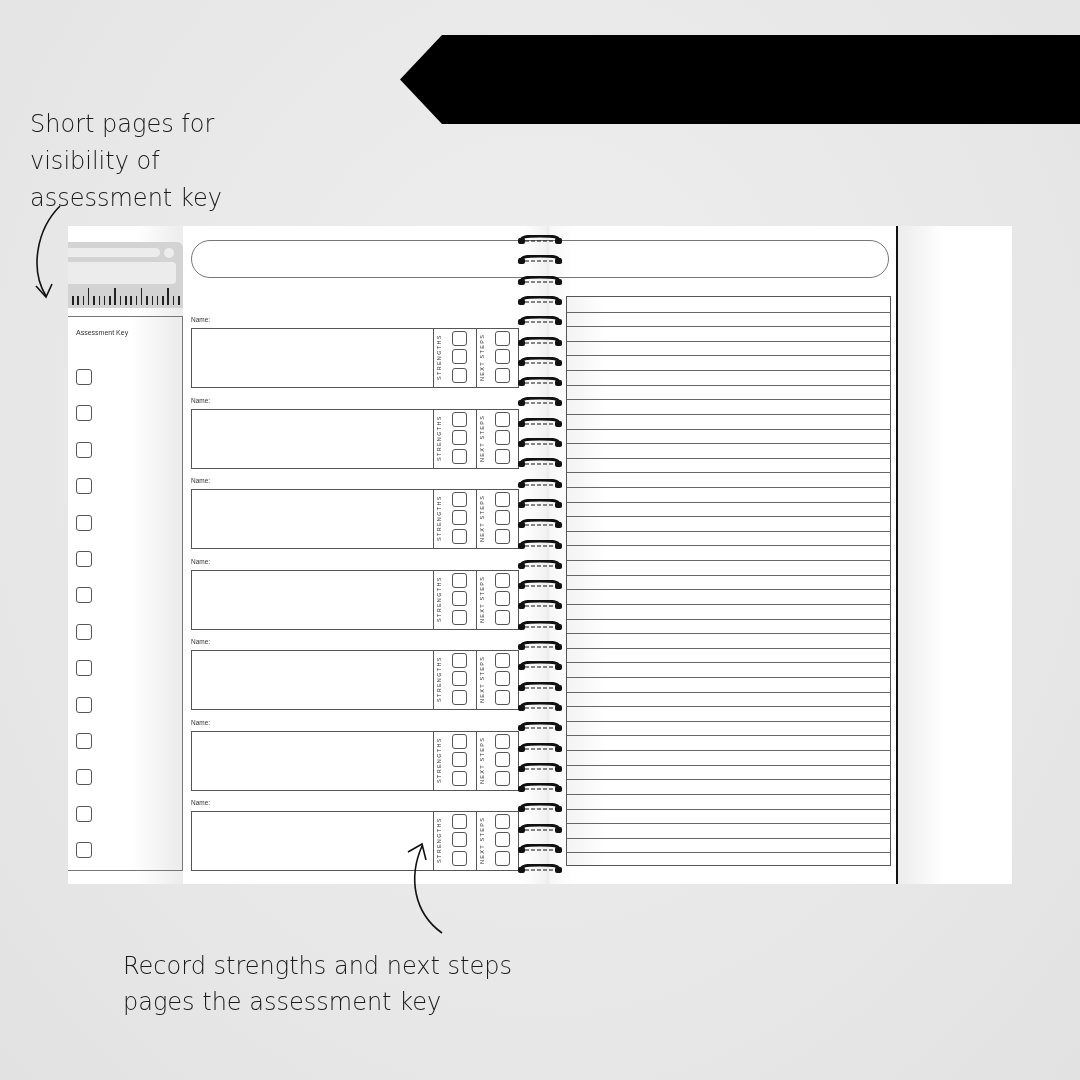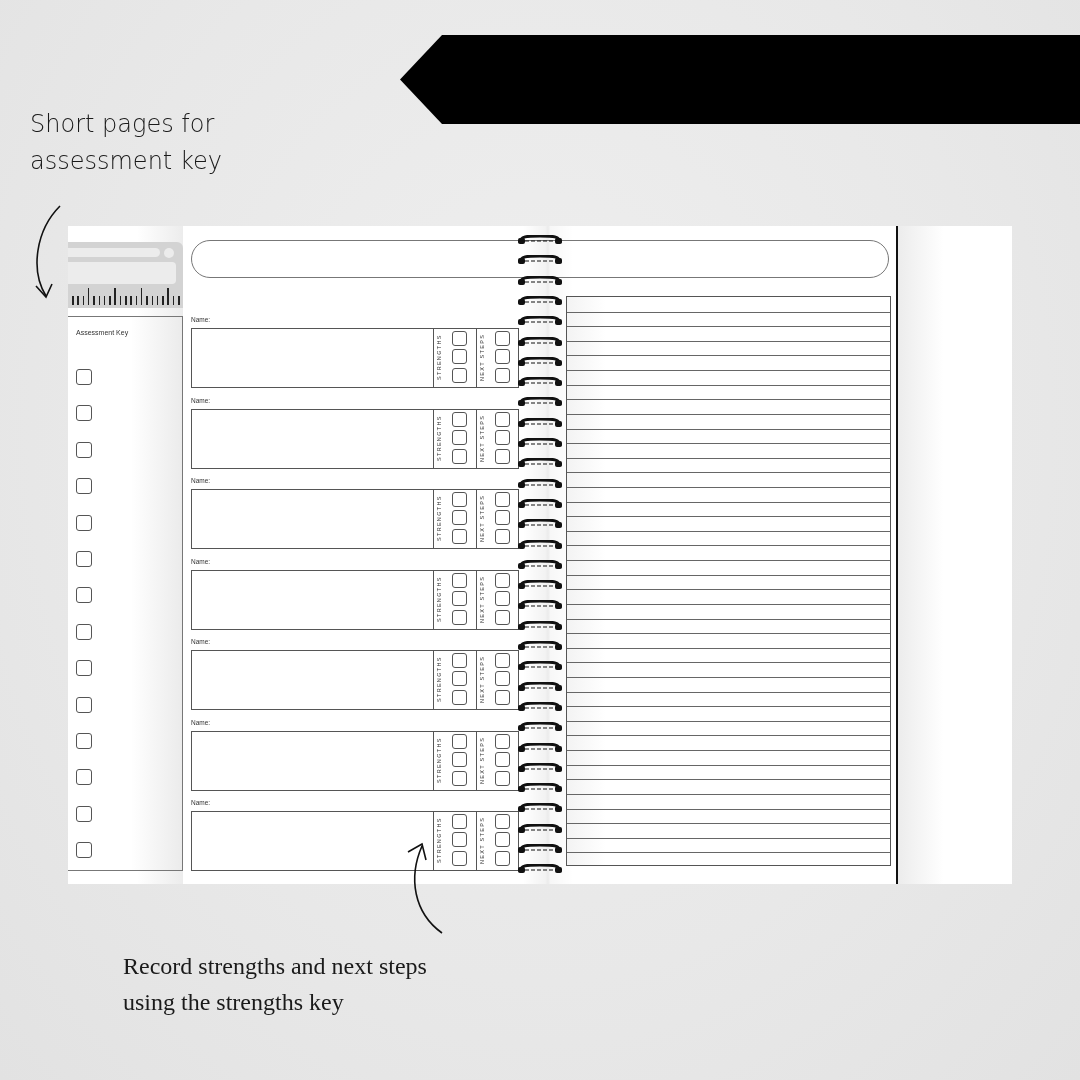--- a/index.html
+++ b/index.html
@@ -18,21 +18,21 @@
   .banner-text {
     position: absolute; left: 61px; top: 0; height: 89px; line-height: 89px;
     color: #fff; font-weight: bold; font-size: 19px; letter-spacing: 0.1px;
     font-family: "DejaVu Sans", sans-serif;
   }
   .annot {
     position: absolute; font-family: "DejaVu Sans", sans-serif; font-weight: 300;
     color: #1a1a1a; font-size: 24px; line-height: 37px;
   }
   .annot-top { left: 30px; top: 90px; width: 220px; margin-top: 16px; }
-  .annot-bottom { left: 123px; top: 948px; width: 420px; line-height: 36px; font-family: Liberation Serif, serif; }
+  .annot-bottom { left: 123px; top: 948px; width: 420px; line-height: 36px; }
   .arrow { position: absolute; }
 
   
   .notebook {
     position: absolute; left: 68px; top: 226px; width: 944px; height: 658px;
     background: #fff;
   }
   .short-pages {
     position: absolute; left: 0; top: 0; width: 115px; height: 658px;
     background: linear-gradient(90deg, #fff 60%, #ececec 100%);
@@ -96,20 +96,21 @@
 <body>
 
 <div class="banner">
   <svg width="680" height="89">
     <polygon points="42,0 680,0 680,89 42,89 0,44.5" fill="#000"></polygon>
   </svg>
 </div>
 
 <div class="annot annot-top">
   <div>Short pages for</div>
+  <div>visibility of</div>
   <div>assessment key</div>
 </div>
 <svg class="arrow" style="left:28px;top:200px" width="40" height="105">
   <path d="M32,6 C8,30 2,70 18,96" stroke="#111" stroke-width="1.6" fill="none"></path>
   <path d="M8,86 L18,97 L24,84" stroke="#111" stroke-width="1.6" fill="none"></path>
 </svg>
 
 <div class="notebook">
   <div class="short-pages">
     <div class="tab-top">
@@ -524,14 +525,14 @@
   <div class="page-edge"></div>
   <div class="back-page"></div>
 </div>
 
 <svg class="arrow" style="left:400px;top:838px" width="50" height="100">
   <path d="M42,95 C14,75 8,40 22,8" stroke="#111" stroke-width="1.6" fill="none"></path>
   <path d="M8,14 L22,6 L26,22" stroke="#111" stroke-width="1.6" fill="none"></path>
 </svg>
 <div class="annot annot-bottom">
   <div>Record strengths and next steps</div>
-  <div>using the strengths key</div>
+  <div>pages the assessment key</div>
 </div>
 
 </body></html>

